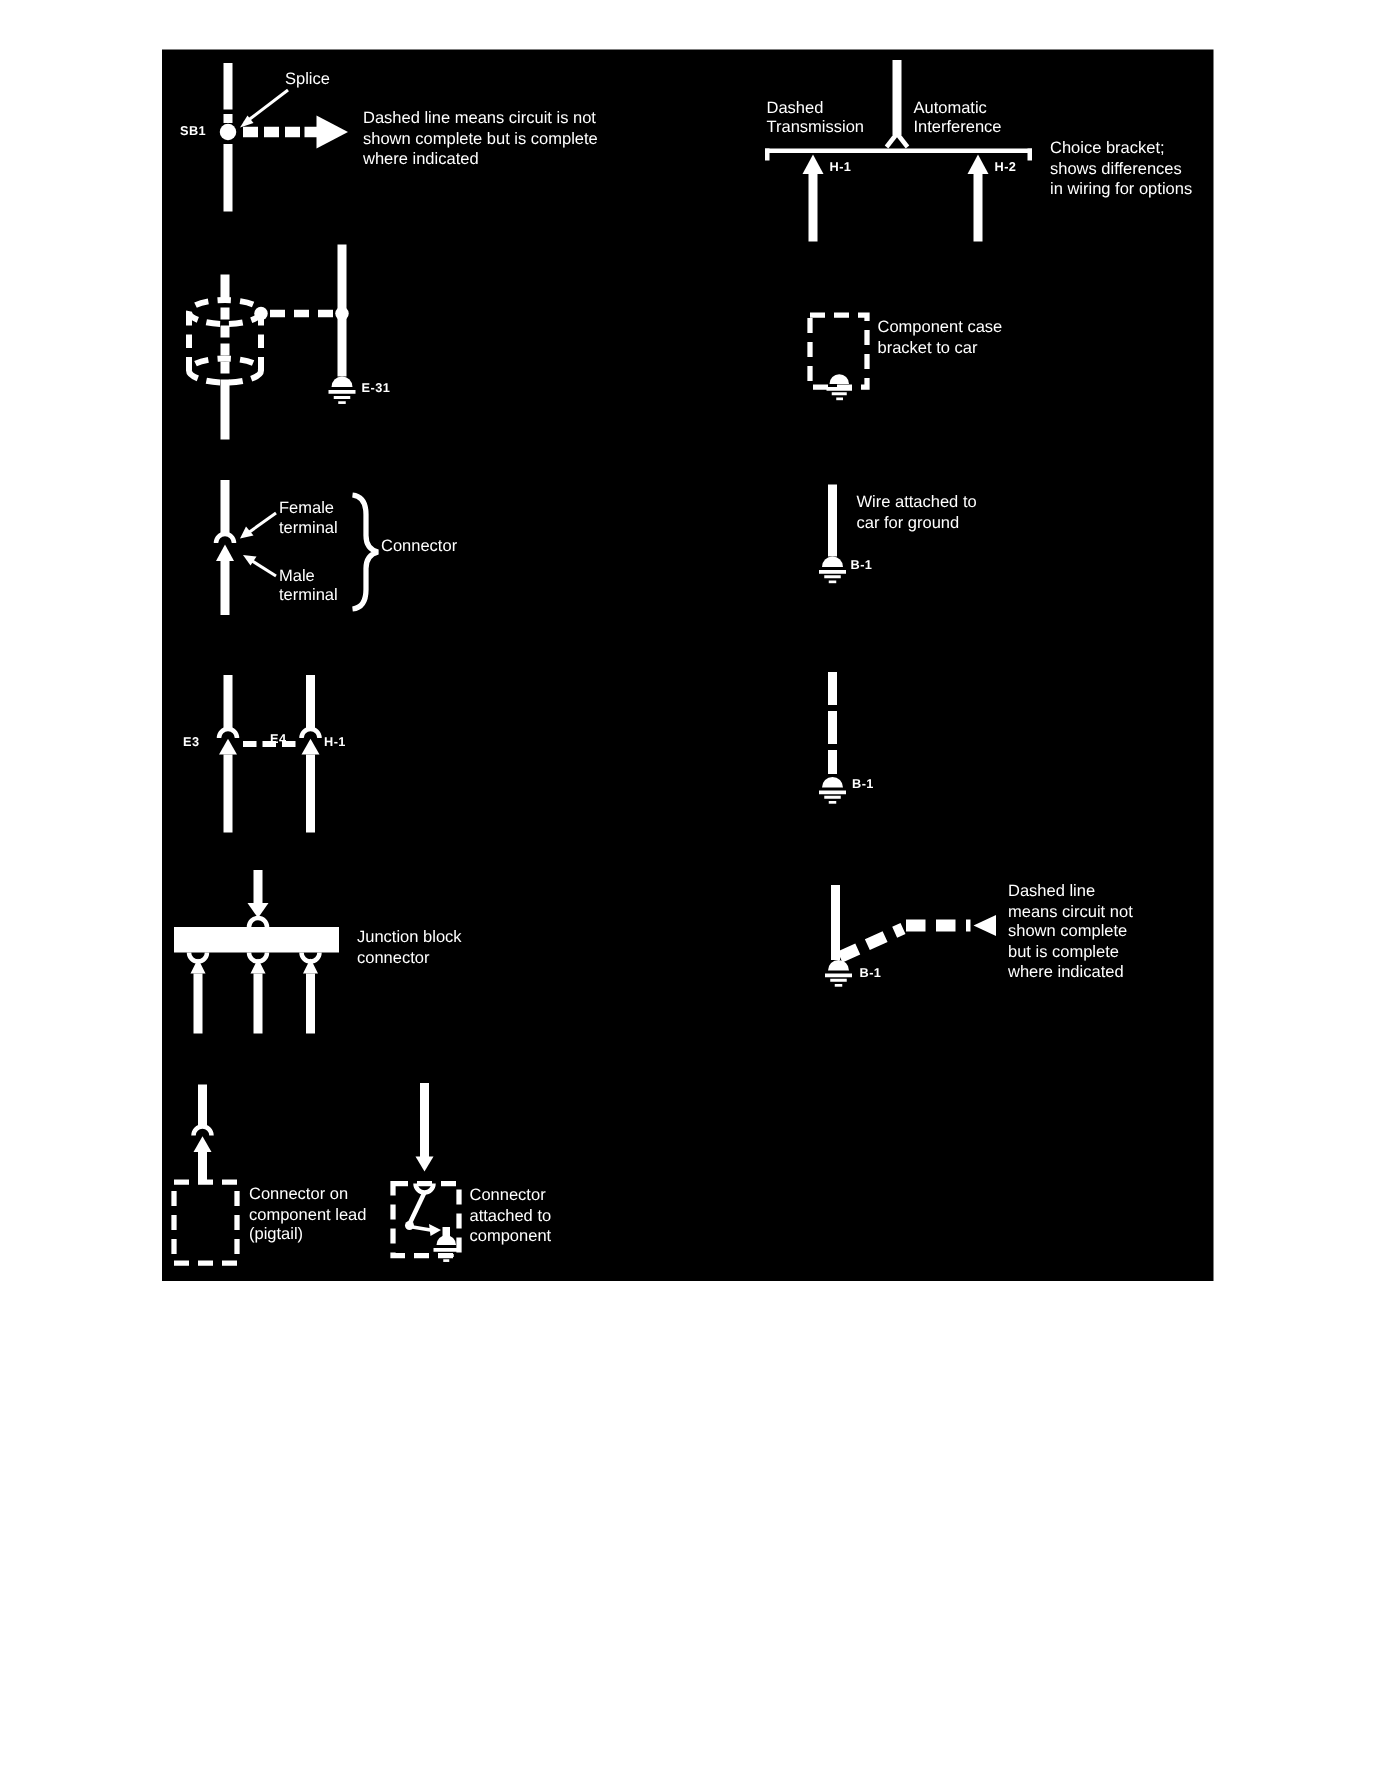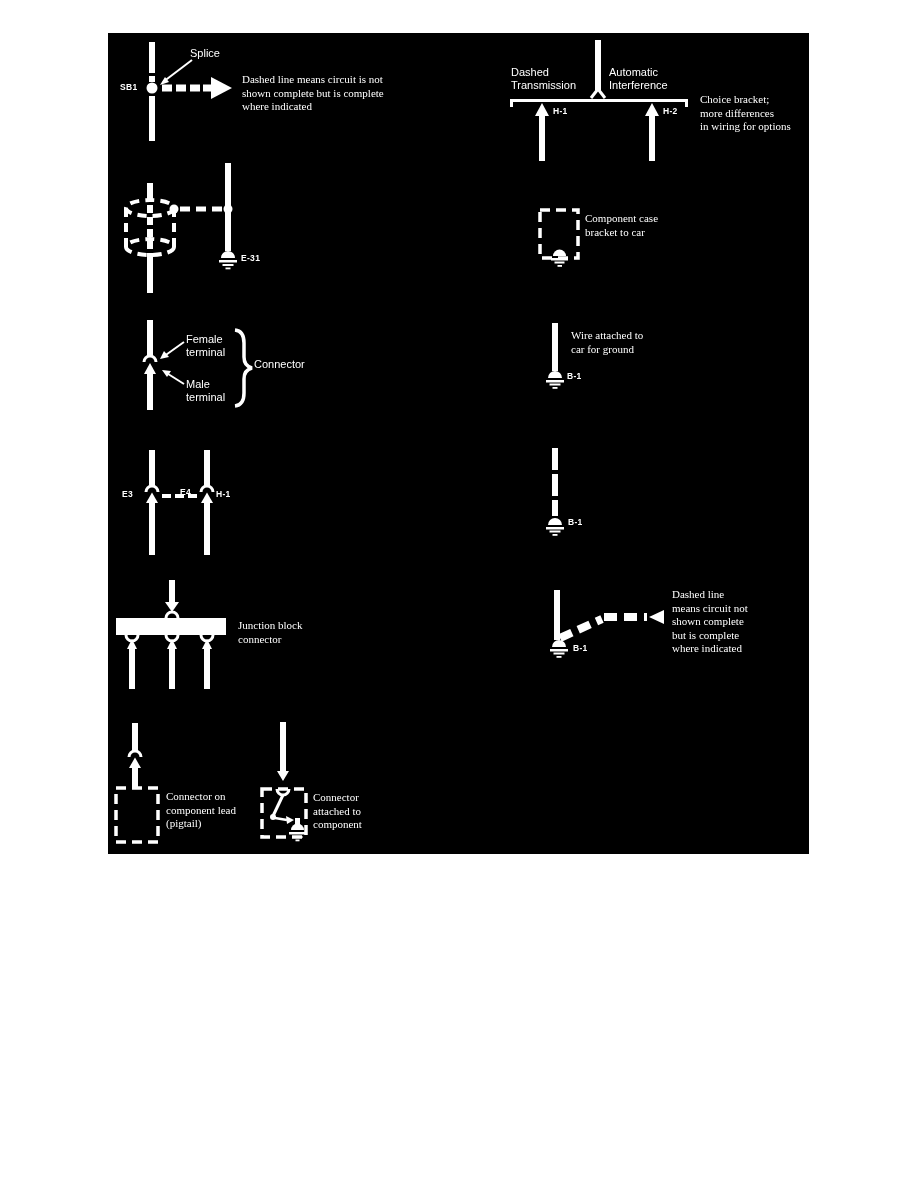--- a/index.html
+++ b/index.html
@@ -4,21 +4,21 @@
 <style>
   html,body{margin:0;padding:0;}
   body{
     width:918px;height:1188px;background:#ffffff;position:relative;
     font-family:"Liberation Sans",sans-serif;
   }
   .panel{position:absolute;left:108px;top:33px;width:701px;height:821px;background:#000000;overflow:hidden;}
   .item{position:absolute;}
   .item svg{position:absolute;left:0;top:0;display:block;}
   .t{position:absolute;color:#ffffff;}
-  .desc{font-size:11px;line-height:13.5px;font-family:Liberation Serif, serif;}
+  .desc{font-size:11px;line-height:13.5px;}
   .desc .line{white-space:nowrap;}
   .code{font-size:8.5px;font-weight:700;letter-spacing:.3px;white-space:nowrap;}
   .callout{font-size:11px;line-height:12.5px;}
 </style>
 </head>
 <body>
 
 <div class="panel">
 
   <div class="item" style="left:0;top:0;width:365px;height:125px">
@@ -200,21 +200,21 @@
         <polygon points="147,80 161,80 154,67"></polygon>
         <rect x="151" y="80" width="6" height="45"></rect>
       </g>
     </svg>
     <div class="t callout" style="left:13px;top:30px;width:80px">Dashed Transmission</div>
     <div class="t callout" style="left:111px;top:30px;width:84px">Automatic Interference</div>
     <div class="t code" style="left:55px;top:70px">H-1</div>
     <div class="t code" style="left:165px;top:70px">H-2</div>
     <div class="t desc" style="left:202px;top:57px">
       <div class="line">Choice bracket;</div>
-      <div class="line">more differences</div>
+      <div class="line">shows differences</div>
       <div class="line">in wiring for options</div>
     </div>
   </div>
 
   <div class="item" style="left:420px;top:170px;width:280px;height:100px">
     <svg width="280" height="100" viewBox="0 0 280 100" fill="#ffffff">
       <rect x="12" y="7" width="38" height="48" fill="none" stroke="#ffffff" stroke-width="3.5" stroke-dasharray="10 6"></rect>
       <g>
         <path d="M25,53 A6.5,6.5 0 0 1 38,53 Z"></path>
         <rect x="23" y="55" width="17" height="2.5"></rect>

